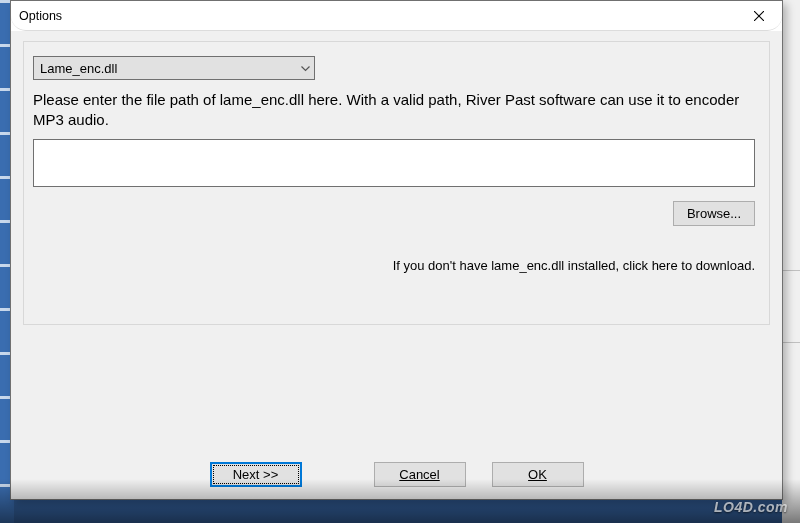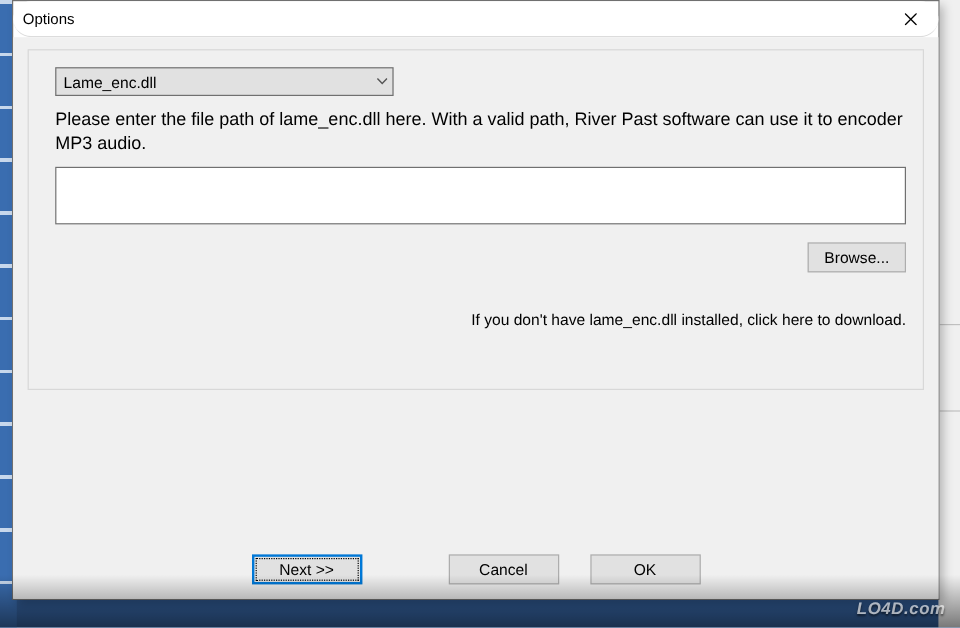--- a/index.html
+++ b/index.html
@@ -120,21 +120,21 @@
 
     .client {
       background: #f0f0f0;
       height: calc(100% - 30px);
       padding: 10px 12px 12px 12px;
       position: relative;
     }
     .groupbox {
       border: 1px solid #d8d8d8;
       background: #f0f0f0;
-      padding: 14px 14px 14px 22px;
+      padding: 14px 14px 14px 9px;
       height: 284px;
       position: relative;
     }
     .combo {
       width: 282px;
       height: 24px;
       border: 1px solid #707070;
       background: #e1e1e1;
       display: flex;
       align-items: center;
@@ -219,20 +219,21 @@
       padding: 0 12px;
     }
     .wizard-bar .pair-left {
       display: flex;
       gap: 8px;
       margin-right: 64px;
     }
     .wizard-bar .pair-right {
       display: flex;
       gap: 26px;
+      text-decoration: underline;
     }
     .wizard-bar .btn {
       min-width: 92px;
     }
   </style>
 </head>
 <body>
 
 <div class="bg-stripes"></div>
 <div class="bg-right"></div>

